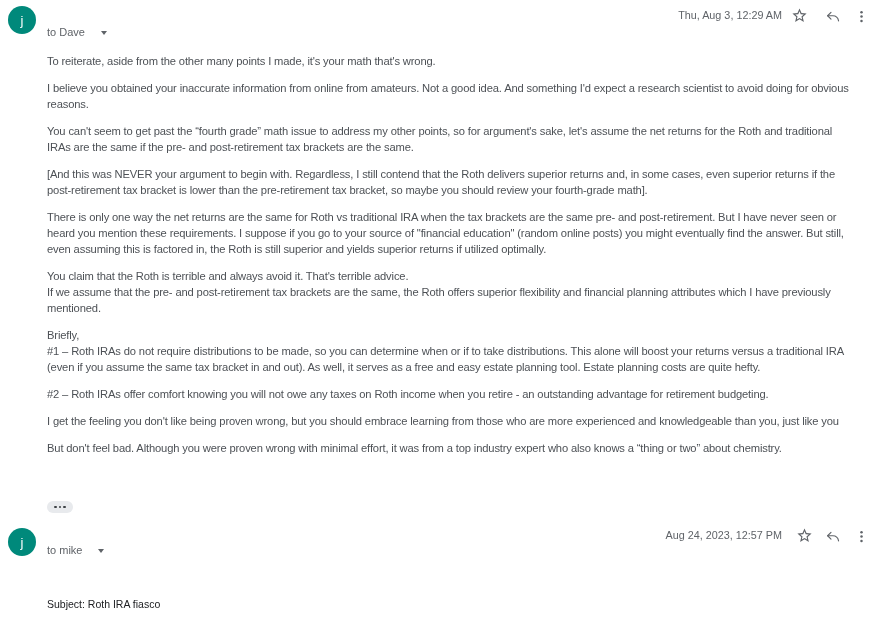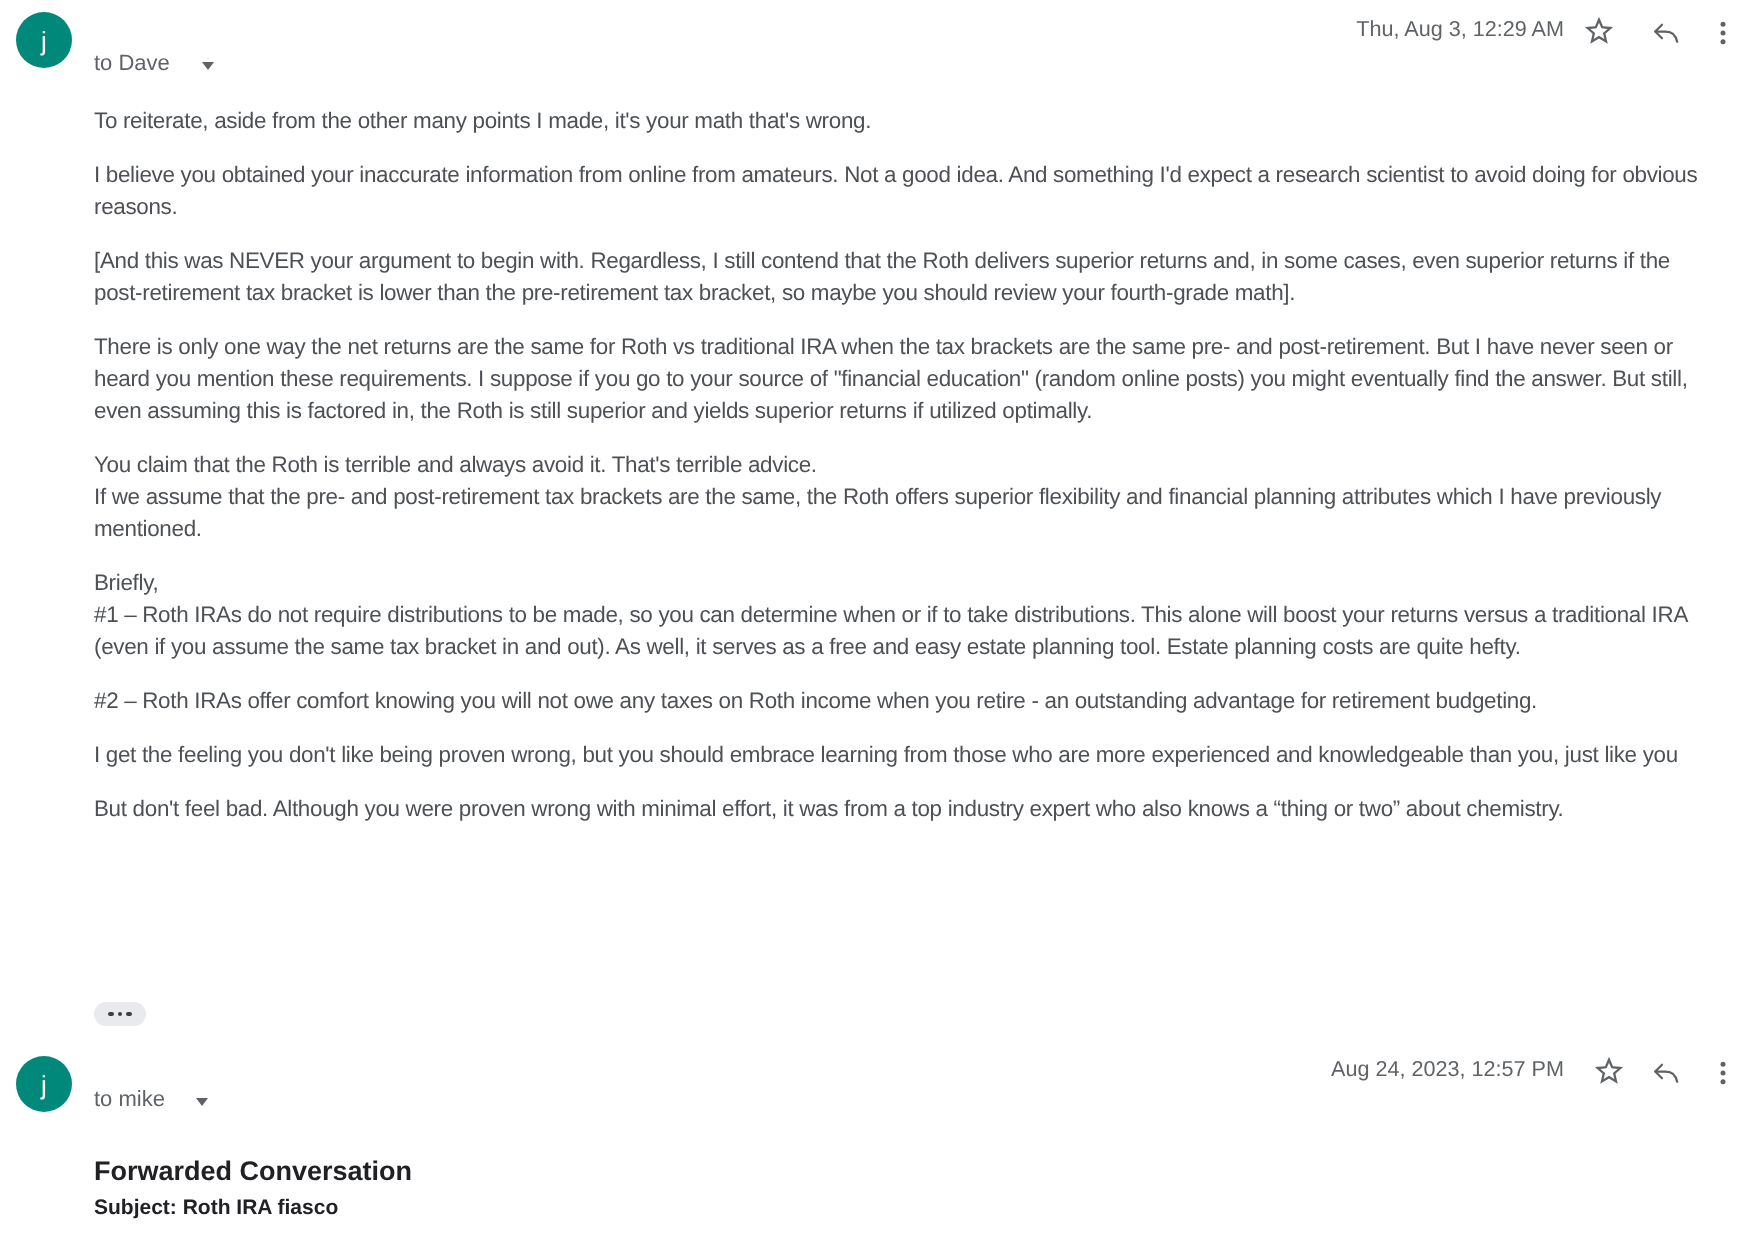--- a/index.html
+++ b/index.html
@@ -119,21 +119,21 @@
     top: 578px;
     font-size: 13.5px;
     font-weight: bold;
     color: #202124;
   }
   .fwd-subject {
     position: absolute;
     left: 47px;
     top: 598px;
     font-size: 10.5px;
-    font-weight: bold;
+    font-weight: normal;
     color: #202124;
   }
 </style>
 </head>
 <body>
 
 <div class="canvas">
 
   <div class="avatar m1" style="background:#00897b">j</div>
 
@@ -159,20 +159,21 @@
   </button>
 
   <div class="recipient m1">
     <span>to Dave</span>
     <span class="caret"></span>
   </div>
 
   <div class="body-text">
     <p>To reiterate, aside from the other many points I made, it's your math that's wrong.</p>
     <p>I believe you obtained your inaccurate information from online from amateurs. Not a good idea. And something I'd expect a research scientist to avoid doing for obvious reasons.</p>
+    <p>You can't seem to get past the “fourth grade” math issue to address my other points, so for argument's sake, let's assume the net returns for the Roth and traditional IRAs are the same if the pre- and post-retirement tax brackets are the same.</p>
     <p>[And this was NEVER your argument to begin with. Regardless, I still contend that the Roth delivers superior returns and, in some cases, even superior returns if the post-retirement tax bracket is lower than the pre-retirement tax bracket, so maybe you should review your fourth-grade math].</p>
     <p>There is only one way the net returns are the same for Roth vs traditional IRA when the tax brackets are the same pre- and post-retirement.  But I have never seen or heard you mention these requirements. I suppose if you go to your source of "financial education" (random online posts) you might eventually find the answer. But still, even assuming this is factored in, the Roth is still superior and yields superior returns if utilized optimally.</p>
     <p>You claim that the Roth is terrible and always avoid it. That's terrible advice.
 If we assume that the pre- and post-retirement tax brackets are the same, the Roth offers superior flexibility and financial planning attributes which I have previously mentioned.</p>
     <p>Briefly,
 #1 – Roth IRAs do not require distributions to be made, so you can determine when or if to take distributions. This alone will boost your returns versus a traditional IRA (even if you assume the same tax bracket in and out). As well, it serves as a free and easy estate planning tool. Estate planning costs are quite hefty.</p>
     <p>#2 – Roth IRAs offer comfort knowing you will not owe any taxes on Roth income when you retire - an outstanding advantage for retirement budgeting.</p>
     <p>I get the feeling you don't like being proven wrong, but you should embrace learning from those who are more experienced and knowledgeable than you, just like you</p>
     <p>But don't feel bad. Although you were proven wrong with minimal effort, it was from a top industry expert who also knows a “thing or two” about chemistry.</p>
   </div>
@@ -204,16 +205,15 @@
         <circle cx="12" cy="12" r="2"></circle>
         <circle cx="12" cy="19" r="2"></circle>
       </svg>
   </button>
 
   <div class="recipient m2">
     <span>to mike</span>
     <span class="caret"></span>
   </div>
 
-  <div class="fwd-title">Forwarded Conversation</div>
   <div class="fwd-subject">Subject: Roth IRA fiasco</div>
 
 </div>
 
 </body></html>

